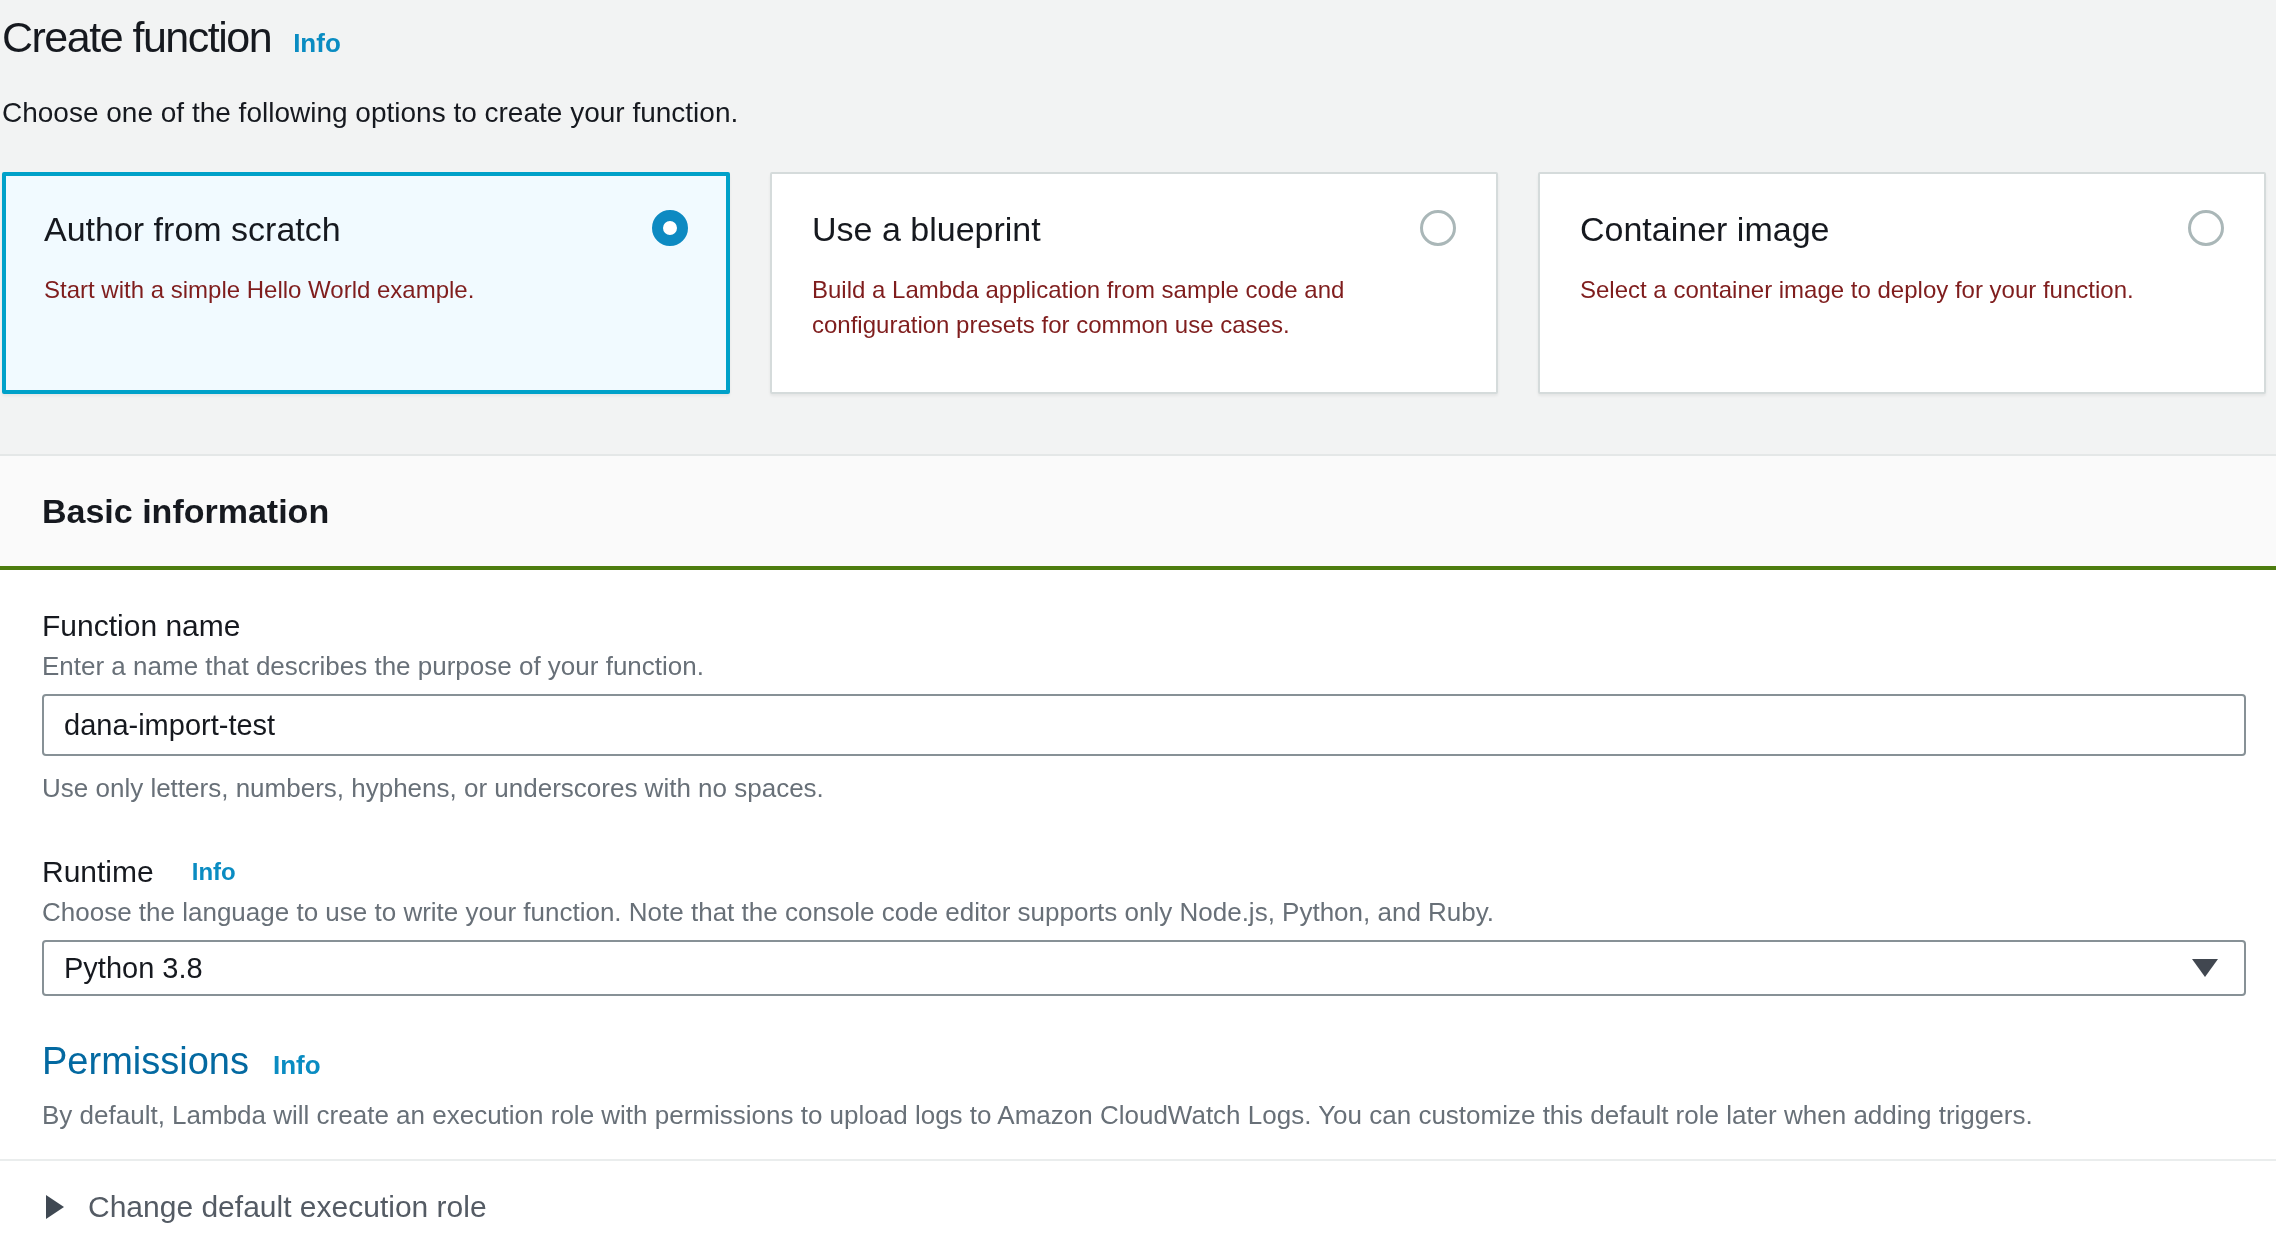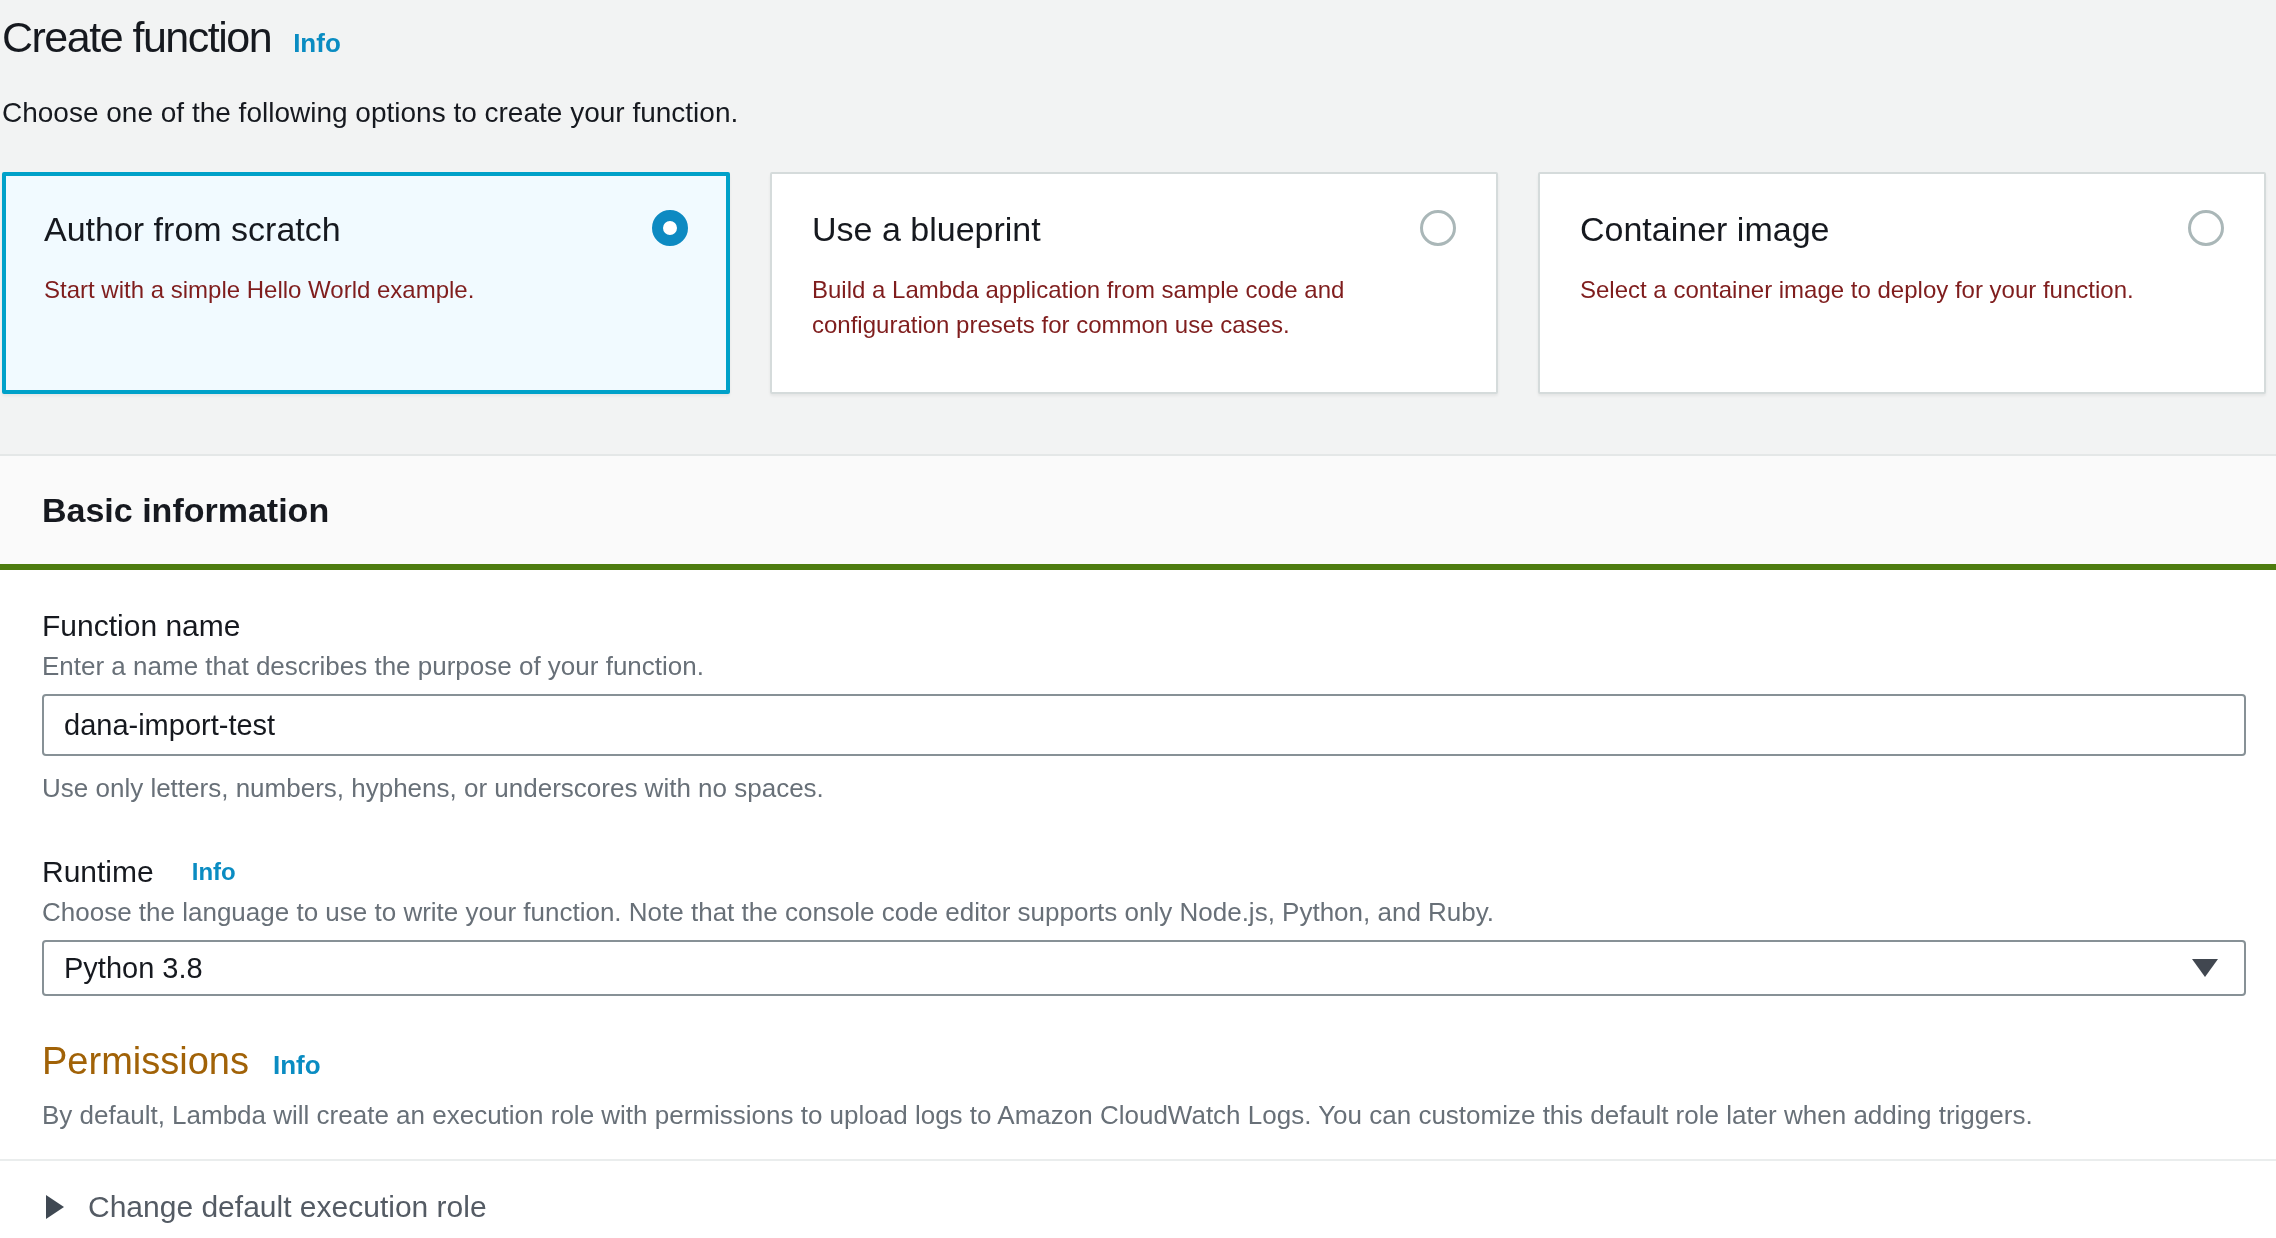--- a/index.html
+++ b/index.html
@@ -53,21 +53,21 @@
   .card-desc { margin-top: 24px; font-size: 24px; line-height: 1.45; color: #7f1d1d; }
 
   
   .panel {
     margin-top: 60px; background: #ffffff; flex: 1;
     border-top: 2px solid #e4e7e7;
     display: flex; flex-direction: column;
   }
   .panel-header {
     height: 114px; background: #fafafa;
-    border-bottom: 6px solid #4d7c0f;
+    border-bottom: 4px solid #4d7c0f;
     display: flex; align-items: center; padding: 0 42px;
   }
   .panel-header h2 { font-size: 34px; font-weight: 700; color: #16191f; }
 
   .panel-body { padding: 38px 30px 0 42px; }
   .field-label { font-size: 30px; color: #16191f; line-height: 36px; }
   .label-row { display: flex; align-items: center; gap: 38px; }
   .label-row .info-link { font-size: 24px; }
   .help-text { font-size: 26px; color: #687078; margin-top: 6px; line-height: 32px; }
 
@@ -88,21 +88,21 @@
     padding: 0 26px 0 20px; font-size: 29px; color: #16191f;
     cursor: pointer;
   }
   .caret-down {
     width: 0; height: 0;
     border-left: 13px solid transparent; border-right: 13px solid transparent;
     border-top: 18px solid #414750;
   }
 
   .perm-heading-row { display: flex; align-items: baseline; gap: 24px; margin-top: 44px; }
-  .perm-heading { font-size: 38px; font-weight: 400; color: #a16207; }
+  .perm-heading { font-size: 38px; font-weight: 400; color: #0369a1; }
   .perm-heading-row .info-link { font-size: 26px; }
   .perm-desc { font-size: 26px; color: #687078; margin-top: 16px; line-height: 32px; }
 
   .divider { border-top: 2px solid #eaeded; margin-top: 28px; }
 
   .expander {
     display: flex; align-items: center; gap: 24px;
     padding: 28px 0 28px 46px; cursor: pointer;
   }
   .caret-right {

